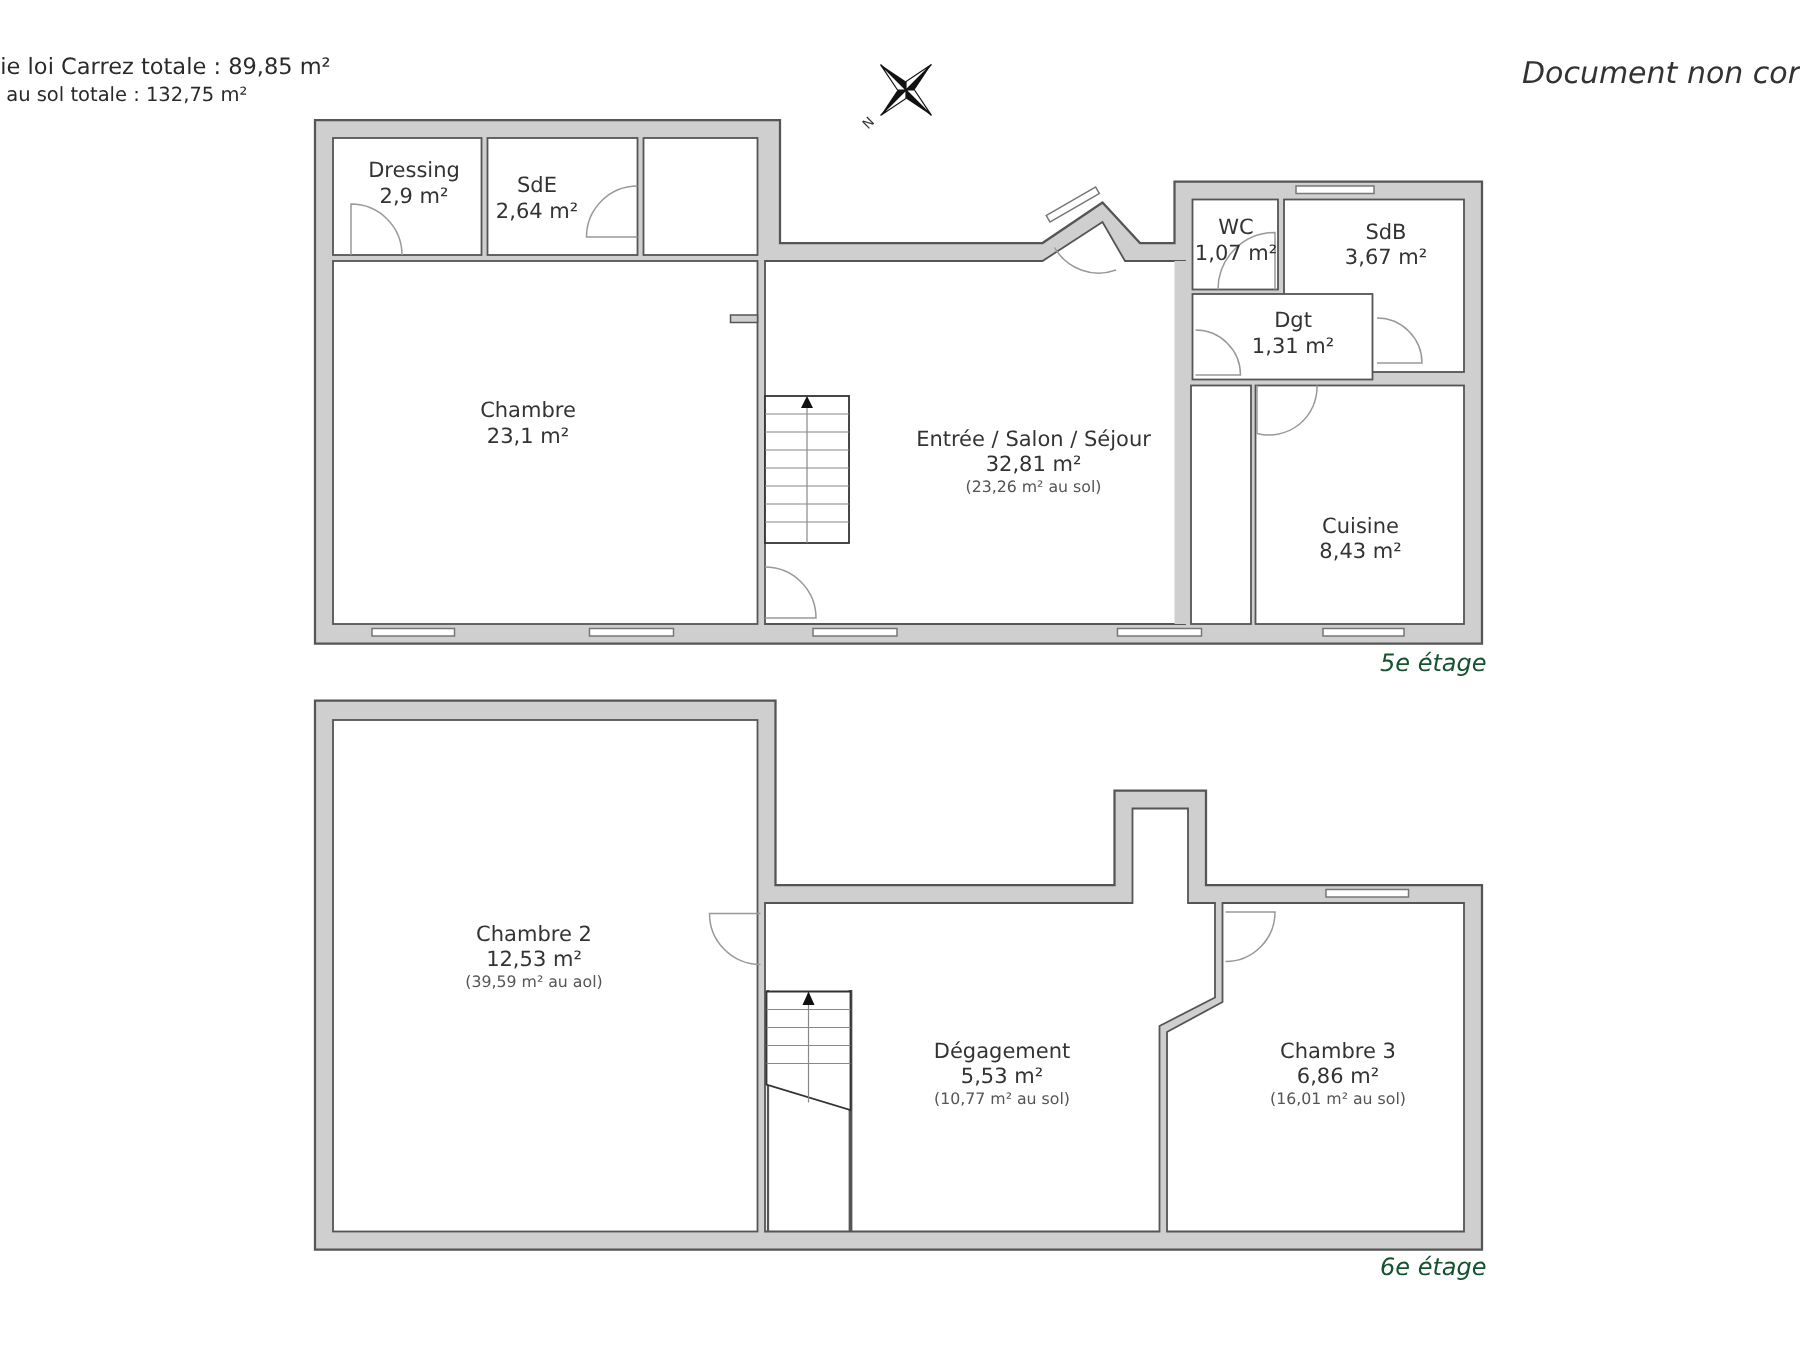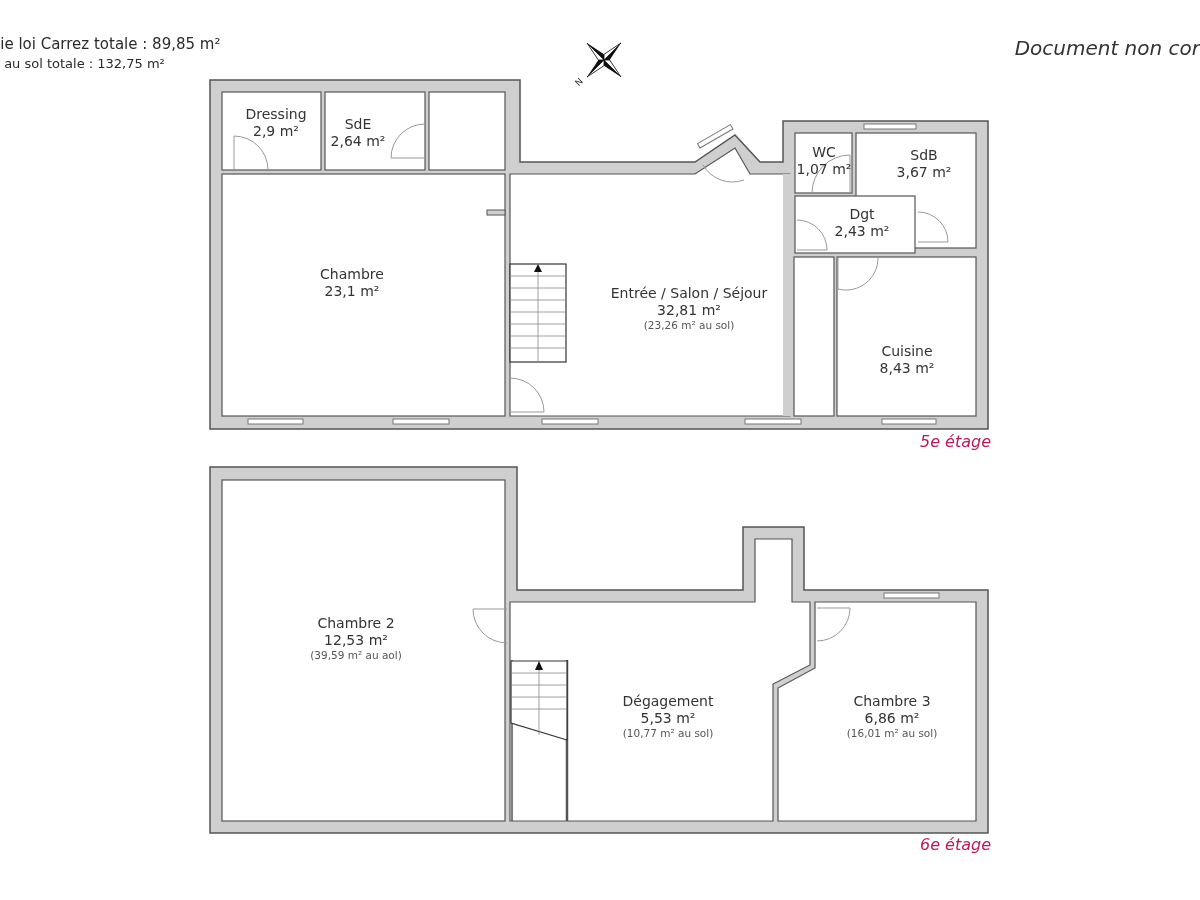--- a/index.html
+++ b/index.html
@@ -1,21 +1,21 @@
 <!DOCTYPE html>
 <html><head>
 <meta charset="utf-8">
 <style>
   html, body { margin:0; padding:0; background:#ffffff; }
   body { width:1200px; height:900px; position:relative; overflow:hidden; font-family:"DejaVu Sans", "Liberation Sans", sans-serif; color:#333; }
   .hdr { position:absolute; white-space:nowrap; color:#2a2a2a; }
   #h1 { left:-8px; top:35px; font-size:15px; }
   #h2 { left:-8px; top:56px; font-size:13px; }
   #doc { right:0px; top:36px; font-size:20px; font-style:italic; color:#333; }
-  .floor-label { position:absolute; font-size:16px; font-style:italic; color:#be185d; }
+  .floor-label { position:absolute; font-size:16px; font-style:italic; color:#14532d; }
   #fl5 { left:920px; top:432px; }
   #fl6 { left:920px; top:835px; }
   svg { position:absolute; left:0; top:0; }
   .room-label { position:absolute; text-align:center; transform:translateX(-50%); color:#333; white-space:nowrap; line-height:1.2; }
   .room-label .n { font-size:14px; }
   .room-label .a { font-size:14px; }
   .room-label .s { font-size:10.5px; color:#555; }
 </style>
 </head>
 <body>
@@ -142,21 +142,21 @@
 <div class="room-label" style="left:824px; top:144px;">
   <div class="n">WC</div>
   <div class="a">1,07 m²</div>
 </div>
 <div class="room-label" style="left:924px; top:147px;">
   <div class="n">SdB</div>
   <div class="a">3,67 m²</div>
 </div>
 <div class="room-label" style="left:862px; top:206px;">
   <div class="n">Dgt</div>
-  <div class="a">2,43 m²</div>
+  <div class="a">1,31 m²</div>
 </div>
 <div class="room-label" style="left:907px; top:318px;margin-top:25px;">
   <div class="n">Cuisine</div>
   <div class="a">8,43 m²</div>
 </div>
 
 <div class="room-label" style="left:356px; top:615px;">
   <div class="n">Chambre 2</div>
   <div class="a">12,53 m²</div>
   <div class="s">(39,59 m² au aol)</div>

